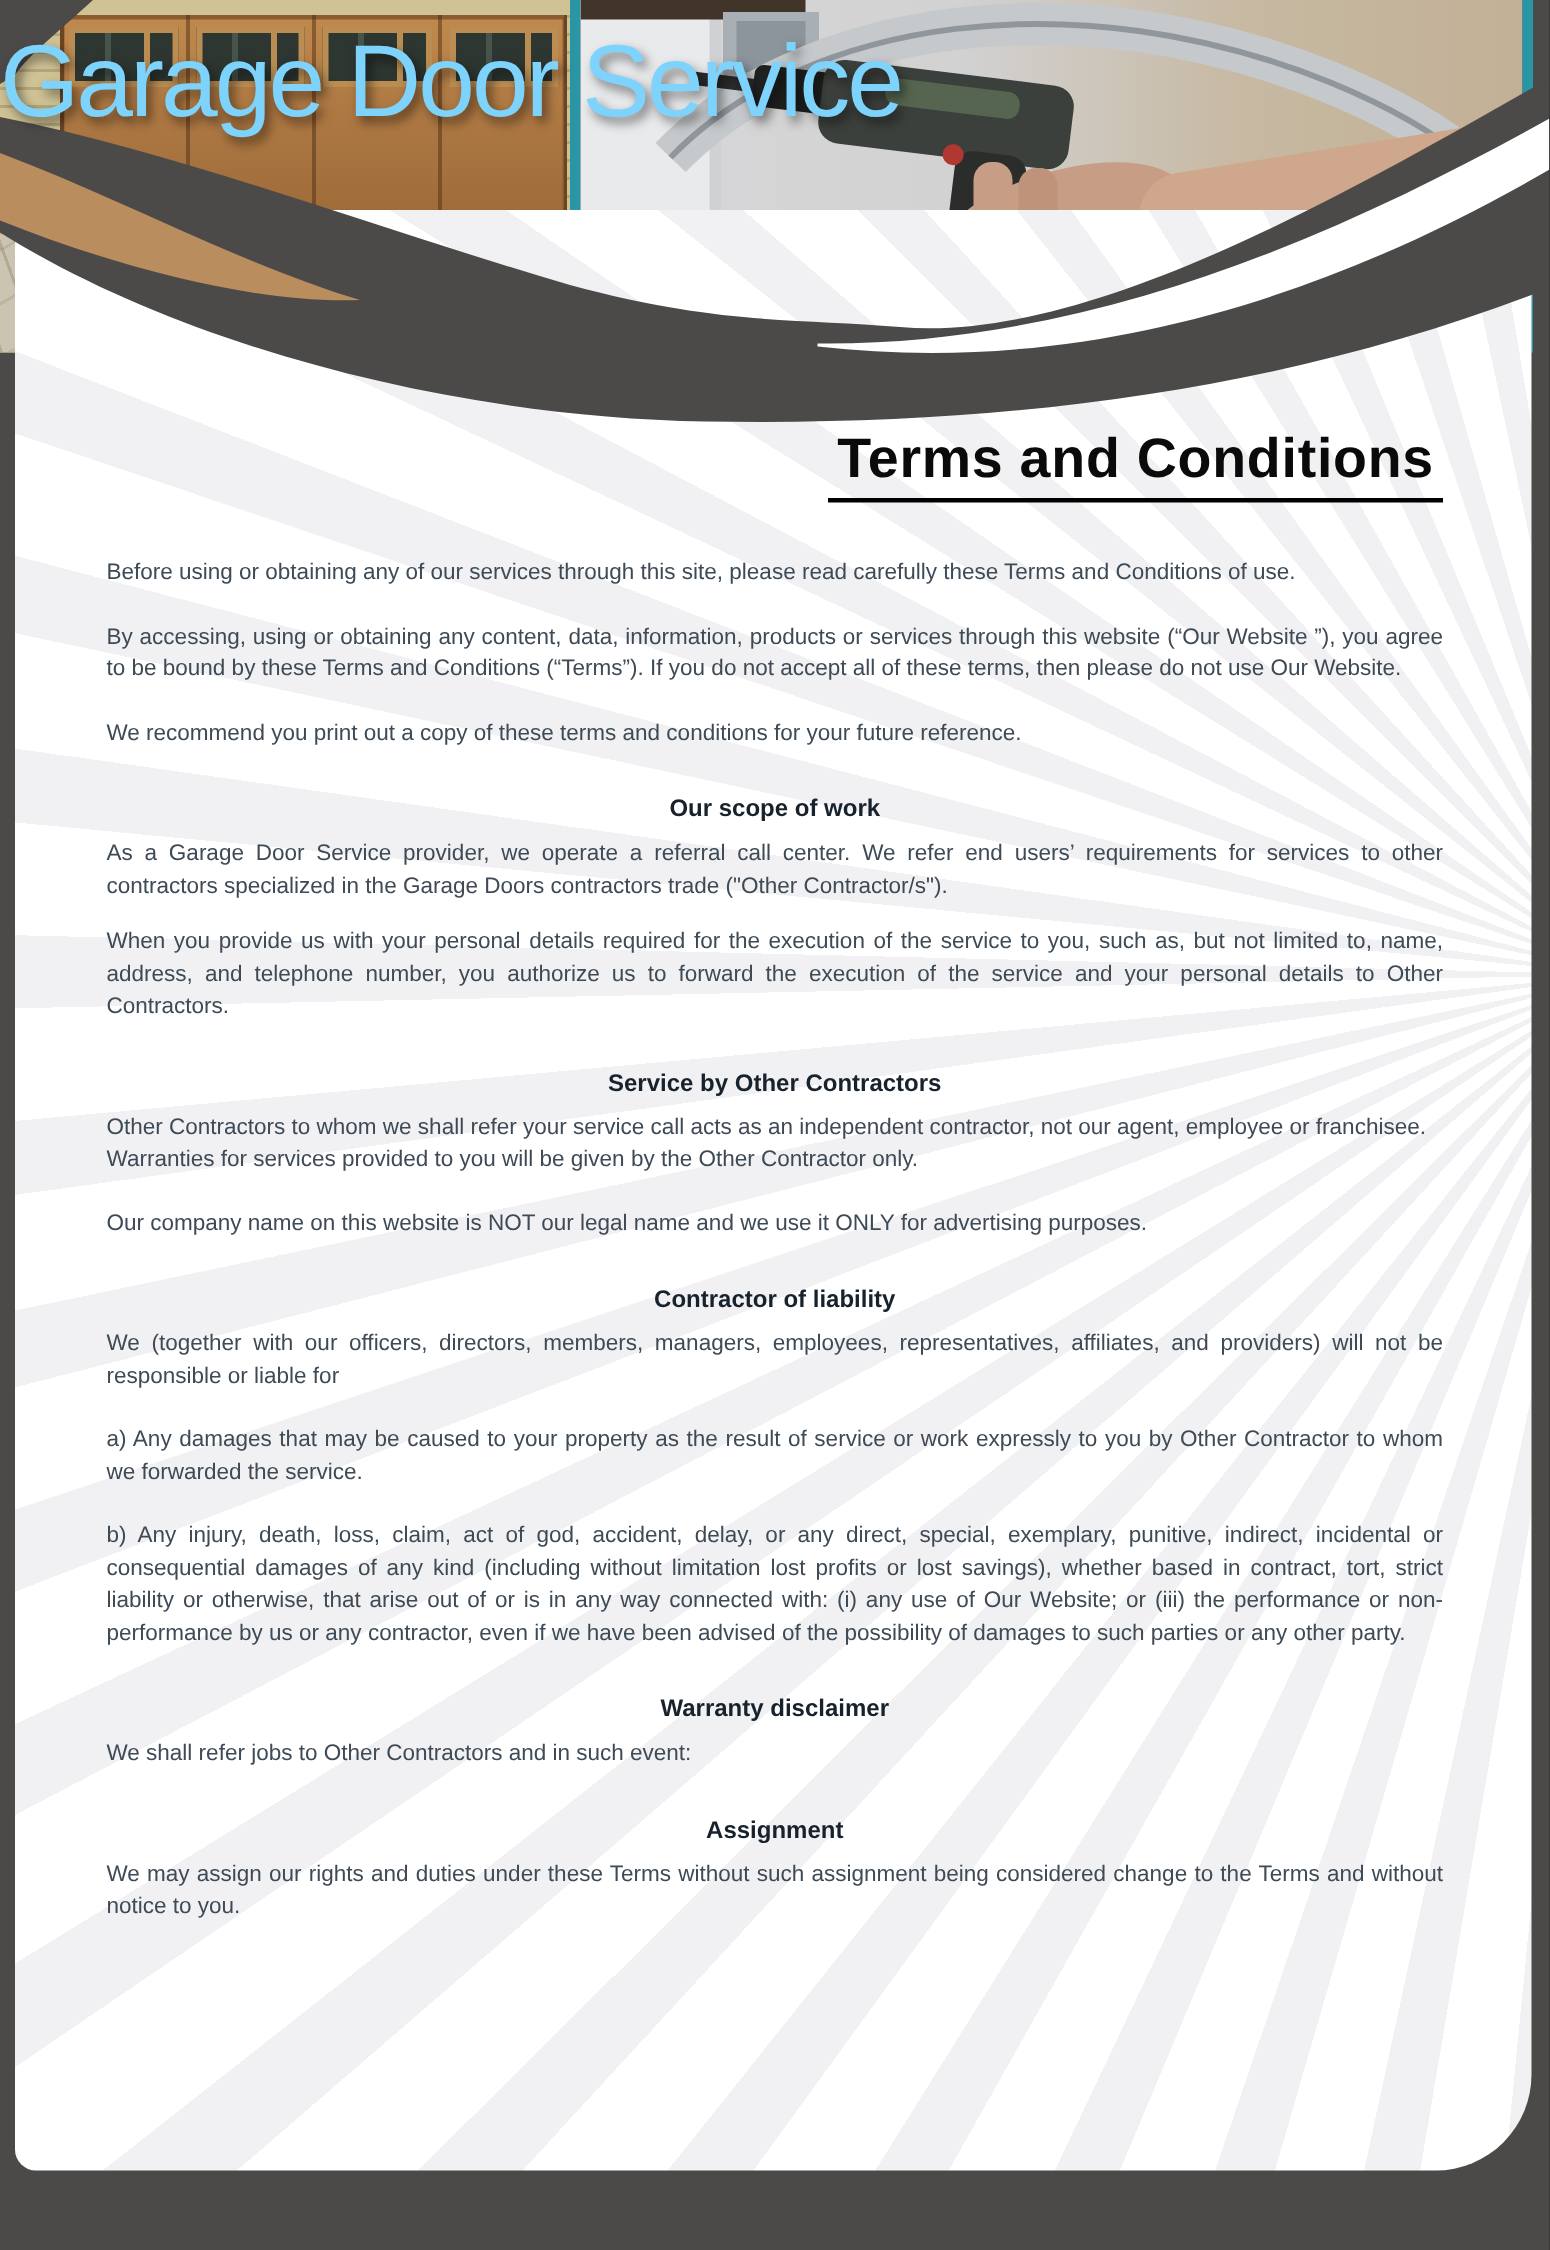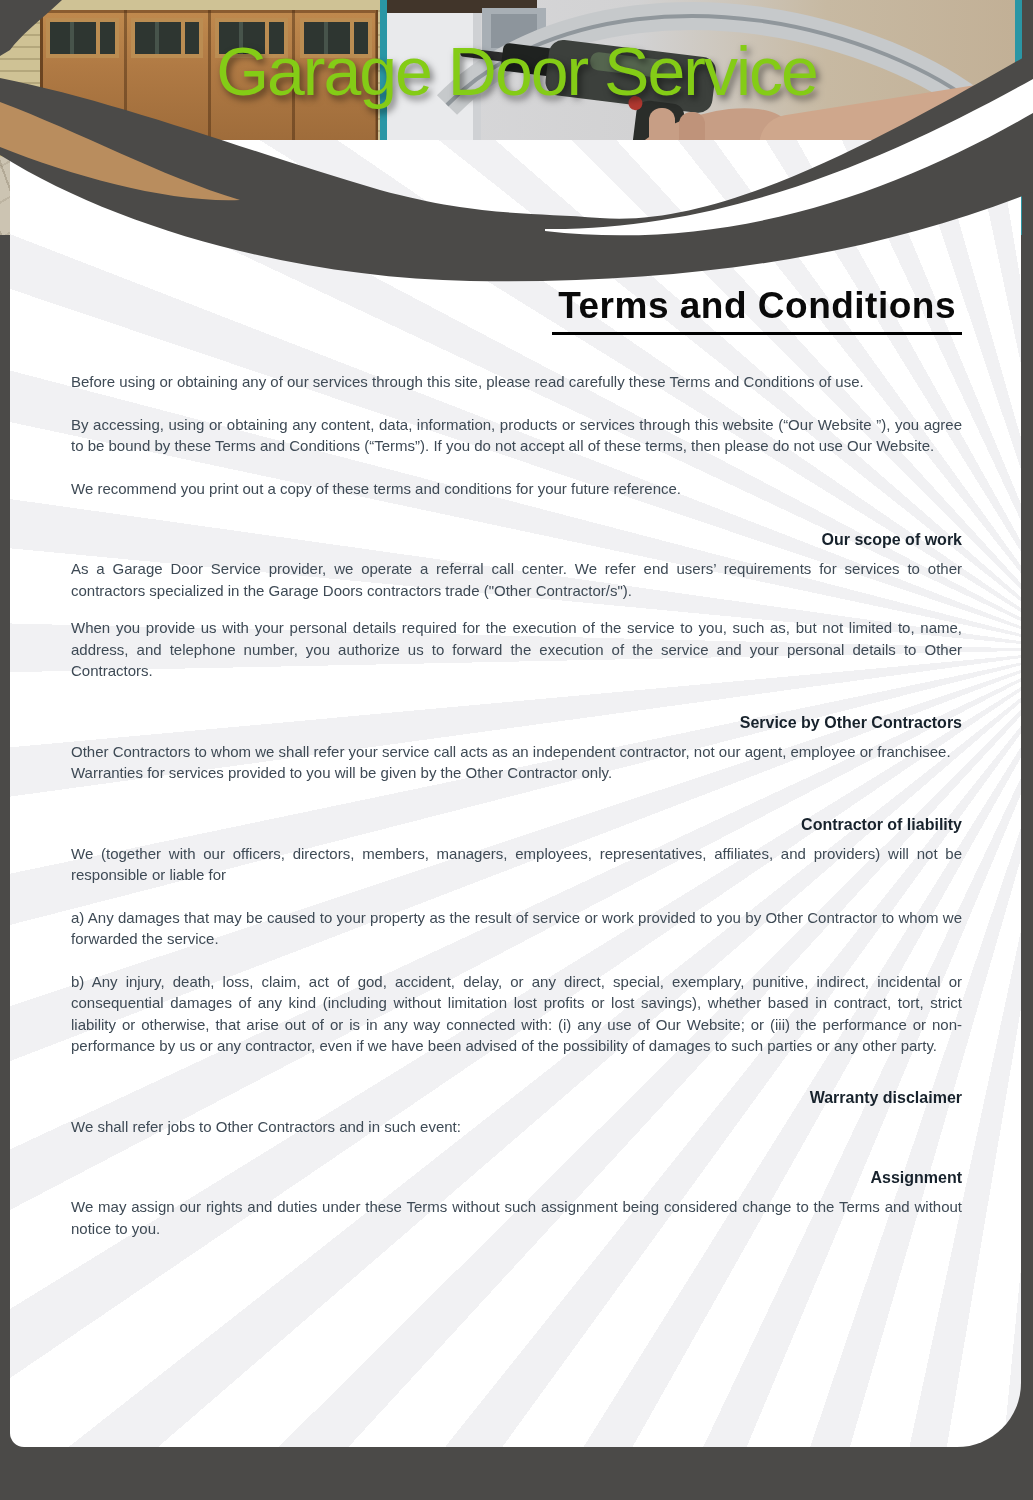--- a/index.html
+++ b/index.html
@@ -27,22 +27,22 @@
     background-image:repeating-linear-gradient(70deg,rgba(120,108,86,.30) 0 2px,rgba(0,0,0,0) 2px 24px),
                      repeating-linear-gradient(-30deg,rgba(120,108,86,.18) 0 2px,rgba(0,0,0,0) 2px 31px);}
   .teal-div{position:absolute;left:380px;top:0;width:7px;height:235px;background:#2a96a5;}
   .photo-right{position:absolute;left:387px;top:0;width:628px;height:235px;overflow:hidden;
     background:linear-gradient(90deg,#d8d8da 0,#d2d2d3 40%,#c7b9a2 70%,#c2b096 100%);}
   .teal-right{position:absolute;left:1015px;top:0;width:7px;height:235px;background:#2a96a5;}
   
   .swoosh{position:absolute;top:0;left:0;pointer-events:none;}
   
   .site-title{
-    position:absolute;top:36px;left:0;width:1033px;text-align:center;
-    color:#84cc16;font-size:68px;font-weight:500;letter-spacing:-2px;line-height:1.05;
+    position:absolute;top:19px;left:0;width:1033px;text-align:left;
+    color:#7dd3fc;font-size:68px;font-weight:500;letter-spacing:-2px;line-height:1.05;
     text-shadow:3px 4px 7px rgba(0,0,0,.5);
   }
   
   .content{
     position:absolute;left:10px;right:12px;top:140px;bottom:53px;
     border-radius:0 0 64px 14px;
     background:
       repeating-conic-gradient(from 150deg at 106% 39%, #f1f1f3 0deg 2.6deg, #ffffff 2.6deg 6.6deg);
     overflow:hidden;
   }
@@ -51,21 +51,21 @@
   .doc-heading{
     display:inline-block;color:#0a0a0a;font-size:37px;font-weight:bold;letter-spacing:.5px;
     border-bottom:3px solid #000;padding:0 6px 5px;
   }
   .content p{
     margin:0 0 16px;color:#3e4a55;font-size:15px;line-height:21.5px;text-align:justify;
   }
   .content p.tight{margin-bottom:0;}
   .content p.spaced{margin-top:21px;}
   .content h2{
-    margin:30px 0 7px;color:#17222c;font-size:16px;font-weight:bold;line-height:22px;text-align:right;
+    margin:30px 0 7px;color:#17222c;font-size:16px;font-weight:bold;line-height:22px;text-align:center;
   }
 </style>
 </head>
 <body>
 
 <div class="page">
 
   <div class="photos">
     <div class="photo-left">
       <div class="pl-shingles"></div>
@@ -121,24 +121,25 @@
       <p class="spaced">We recommend you print out a copy of these terms and conditions for your future reference.</p>
 
       <h2>Our scope of work</h2>
       <p>As a Garage Door Service provider, we operate a referral call center. We refer end users’ requirements for services to other contractors specialized in the Garage Doors contractors trade ("Other Contractor/s").</p>
 
       <p>When you provide us with your personal details required for the execution of the service to you, such as, but not limited to, name, address, and telephone number, you authorize us to forward the execution of the service and your personal details to Other Contractors.</p>
 
       <h2>Service by Other Contractors</h2>
       <p class="tight">Other Contractors to whom we shall refer your service call acts as an independent contractor, not our agent, employee or franchisee.</p>
       <p class="tight">Warranties for services provided to you will be given by the Other Contractor only.</p>
+      <p class="spaced">Our company name on this website is NOT our legal name and we use it ONLY for advertising purposes.</p>
 
       <h2>Contractor of liability</h2>
       <p>We (together with our officers, directors, members, managers, employees, representatives, affiliates, and providers) will not be responsible or liable for</p>
-      <p class="spaced">a) Any damages that may be caused to your property as the result of service or work provided to you by Other Contractor to whom we forwarded the service.</p>
+      <p class="spaced">a) Any damages that may be caused to your property as the result of service or work expressly to you by Other Contractor to whom we forwarded the service.</p>
       <p class="spaced">b) Any injury, death, loss, claim, act of god, accident, delay, or any direct, special, exemplary, punitive, indirect, incidental or consequential damages of any kind (including without limitation lost profits or lost savings), whether based in contract, tort, strict liability or otherwise, that arise out of or is in any way connected with: (i) any use of Our Website; or (iii) the performance or non-performance by us or any contractor, even if we have been advised of the possibility of damages to such parties or any other party.</p>
 
       <h2>Warranty disclaimer</h2>
       <p class="tight">We shall refer jobs to Other Contractors and in such event:</p>
 
       <h2>Assignment</h2>
       <p>We may assign our rights and duties under these Terms without such assignment being considered change to the Terms and without notice to you.</p>
     </div>
   </div>
 

